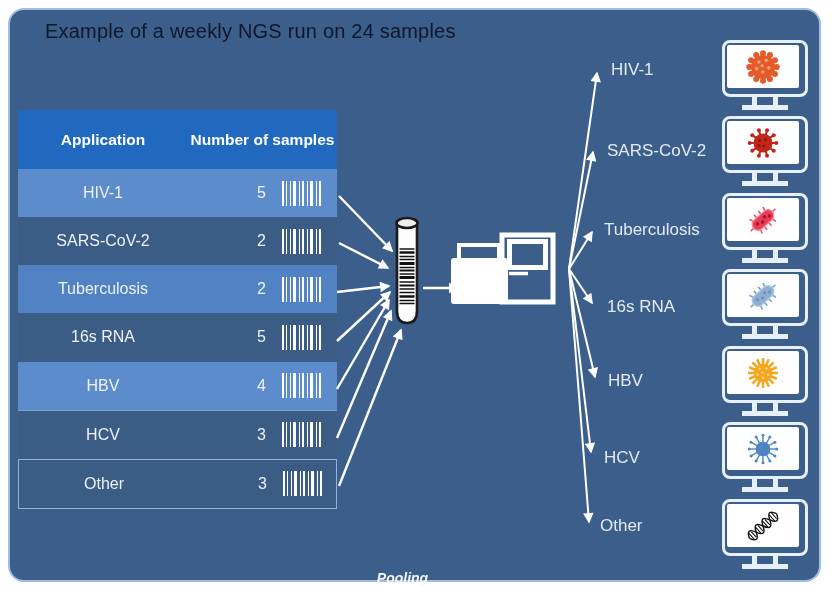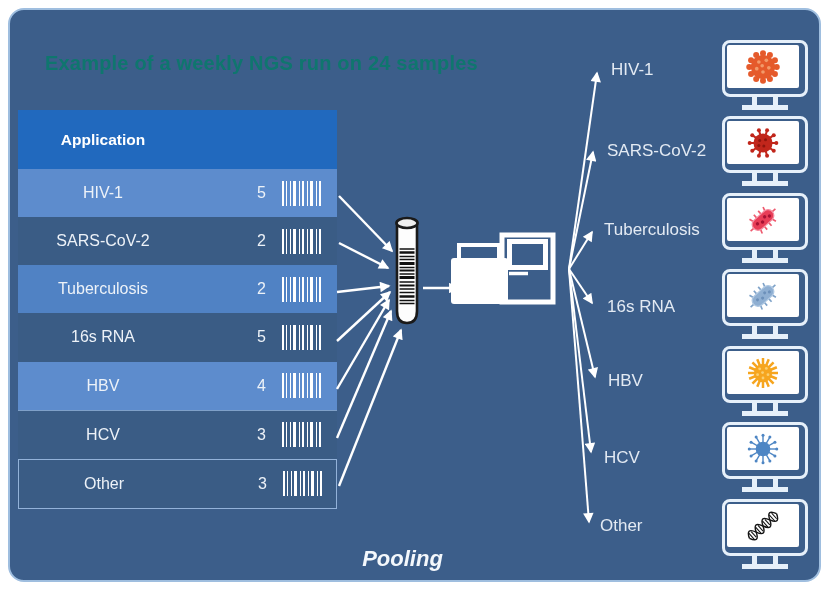--- a/index.html
+++ b/index.html
@@ -1,21 +1,21 @@
 <!DOCTYPE html>
 <html><head>
 <meta charset="utf-8">
 <style>
   html,body{margin:0;padding:0;background:#fff;}
   .stage{position:relative;width:833px;height:594px;background:#fff;overflow:hidden;
          font-family:"Liberation Sans", sans-serif;}
   .panel{position:absolute;left:8px;top:8px;width:813px;height:574px;background:#3C5E8A;
          border:2px solid #9FBEDF;border-radius:16px;box-sizing:border-box;}
-  .title{position:absolute;left:45px;top:20px;font-size:20px;font-weight:700;color:#0f766e;
-         letter-spacing:.2px;margin-top:32px;}
+  .title{position:absolute;left:45px;top:20px;font-size:20px;font-weight:400;color:#0f172a;
+         letter-spacing:.2px;}
   
   .tbl{position:absolute;left:18px;top:110px;width:319px;height:399px;display:flex;
        flex-direction:column;}
   .thead{height:59px;background:#2169BE;display:flex;color:#fff;}
   .th{display:flex;align-items:center;justify-content:center;text-align:center;
       font-size:15.5px;font-weight:700;line-height:1.25;}
   .th.c1{width:170px;}
   .th.c2{width:149px;}
   .trow{flex:1;display:flex;align-items:center;color:#EDF2F8;font-size:16px;}
   .trow .name{width:170px;text-align:center;}
@@ -28,42 +28,43 @@
   .barcode{width:42px;height:25px;margin-left:10px;background:
     linear-gradient(90deg,#fff 0 2px,transparent 2px 4px,#fff 4px 5px,transparent 5px 8px,
     #fff 8px 9px,transparent 9px 11px,#fff 11px 14px,transparent 14px 17px,
     #fff 17px 18px,transparent 18px 20px,#fff 20px 22px,transparent 22px 25px,
     #fff 25px 26px,transparent 26px 28px,#fff 28px 31px,transparent 31px 34px,
     #fff 34px 35px,transparent 35px 37px,#fff 37px 39px,transparent 39px 42px);}
   
   .overlay{position:absolute;left:0;top:0;pointer-events:none;}
   .abs{position:absolute;}
   .demux-label{position:absolute;font-size:17px;color:#E3EAF3;white-space:nowrap;}
-  .caption{position:absolute;font-size:22px;font-style:italic;font-weight:700;
-           color:#F4F8FC;text-align:center;}
+  .caption{position:absolute;font-size:14px;font-style:italic;font-weight:700;
+           color:#F4F8FC;text-align:center;margin-top:24px;}
   
   .monitor{position:absolute;left:722px;width:86px;height:70px;}
   .m-frame{position:absolute;left:0;top:0;width:86px;height:57px;border:3.5px solid #E6F0FA;
            border-radius:8px;box-sizing:border-box;}
   .m-screen{position:absolute;left:5px;top:5px;width:72px;height:43px;background:#ffffff;
             border-radius:2px;display:flex;align-items:center;justify-content:center;}
   .m-legs{position:absolute;top:57px;left:30px;width:26px;height:8px;box-sizing:border-box;
           border-left:5px solid #E6F0FA;border-right:5px solid #E6F0FA;}
   .m-base{position:absolute;top:65px;left:20px;width:46px;height:4.5px;background:#E6F0FA;}
 </style>
 </head>
 <body>
 
 <div class="stage">
   <div class="panel"></div>
   <div class="title">Example of a weekly NGS run on 24 samples</div>
 
   <div class="tbl">
     <div class="thead">
       <div class="th c1">Application</div>
+      <div class="th c2">Number of samples</div>
     </div>
     <div class="trow shade-light">
       <div class="name">HIV-1</div>
       <div class="num">5</div>
       <div class="barcode"></div>
     </div>
     <div class="trow shade-dark">
       <div class="name">SARS-CoV-2</div>
       <div class="num">2</div>
       <div class="barcode"></div>

